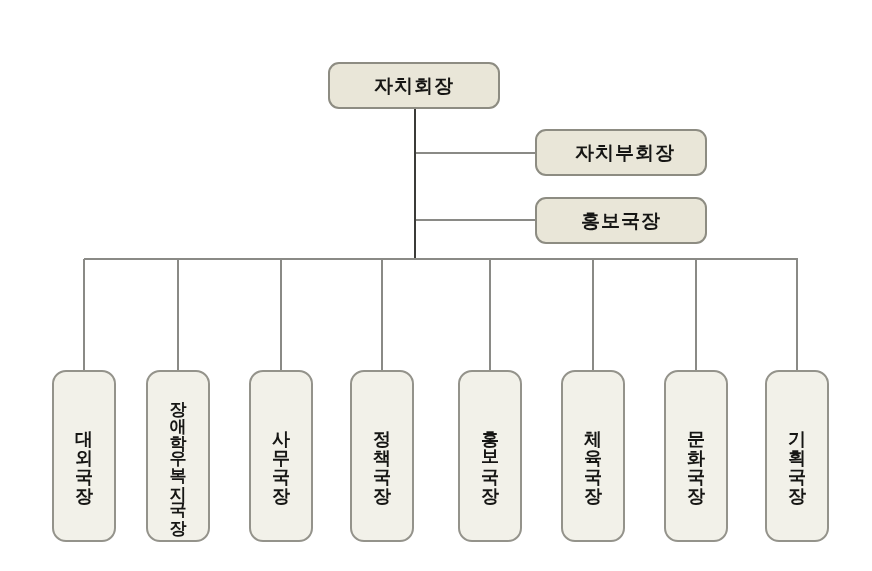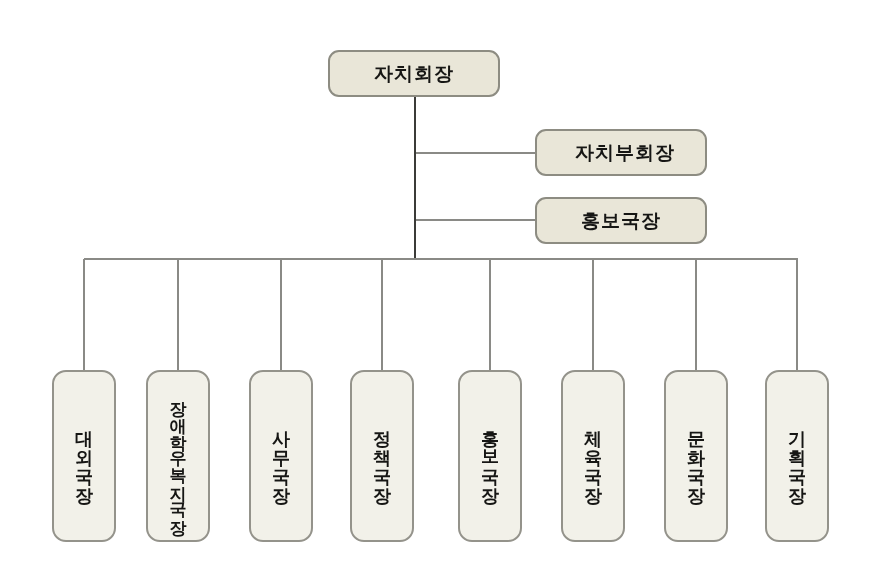--- a/index.html
+++ b/index.html
@@ -40,21 +40,21 @@
     width: 64px;
     height: 172px;
     background: #f2f1e9;
     border: 2px solid #94938b;
     border-radius: 14px;
     font-size: 18px;
     letter-spacing: 1px;
     writing-mode: vertical-rl;
     text-orientation: upright;
   }
-  #box-president { left: 328px; top: 50px; }
+  #box-president { left: 328px; top: 62px; }
   #box-vice-president { left: 535px; top: 129px; padding-left: 8px; }
   #box-welfare-chair { left: 535px; top: 197px; }
 
   #box-dept-0 { left: 52px;  top: 370px; }
   #box-dept-1 { left: 146px; top: 370px; font-size: 17px; letter-spacing: 0; }
   #box-dept-2 { left: 249px; top: 370px; }
   #box-dept-3 { left: 350px; top: 370px; }
   #box-dept-4 { left: 458px; top: 370px; }
   #box-dept-5 { left: 561px; top: 370px; }
   #box-dept-6 { left: 664px; top: 370px; }

